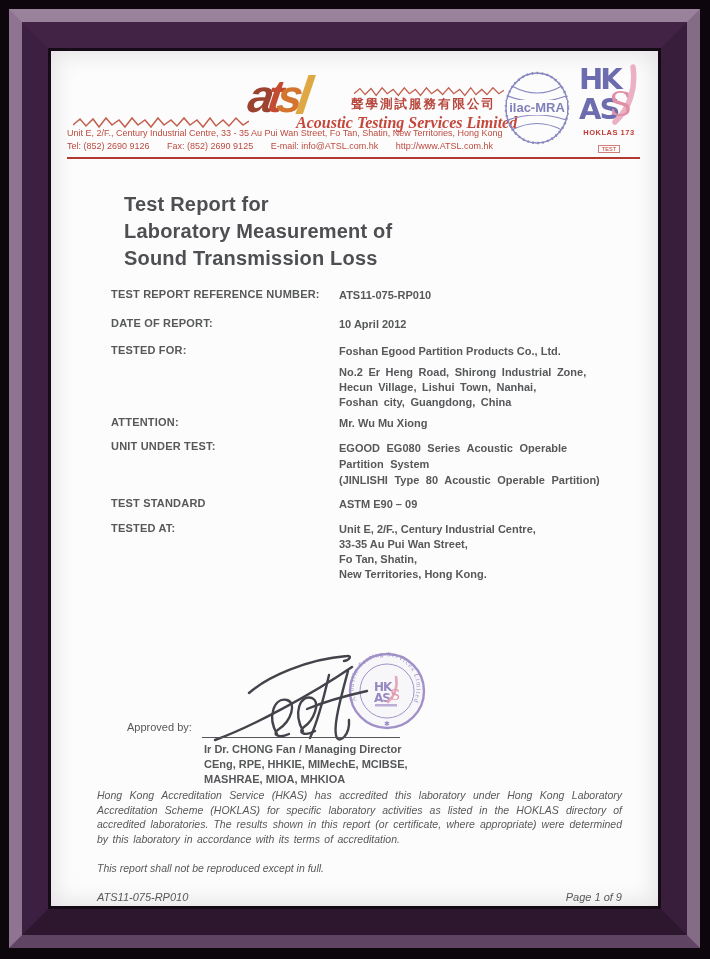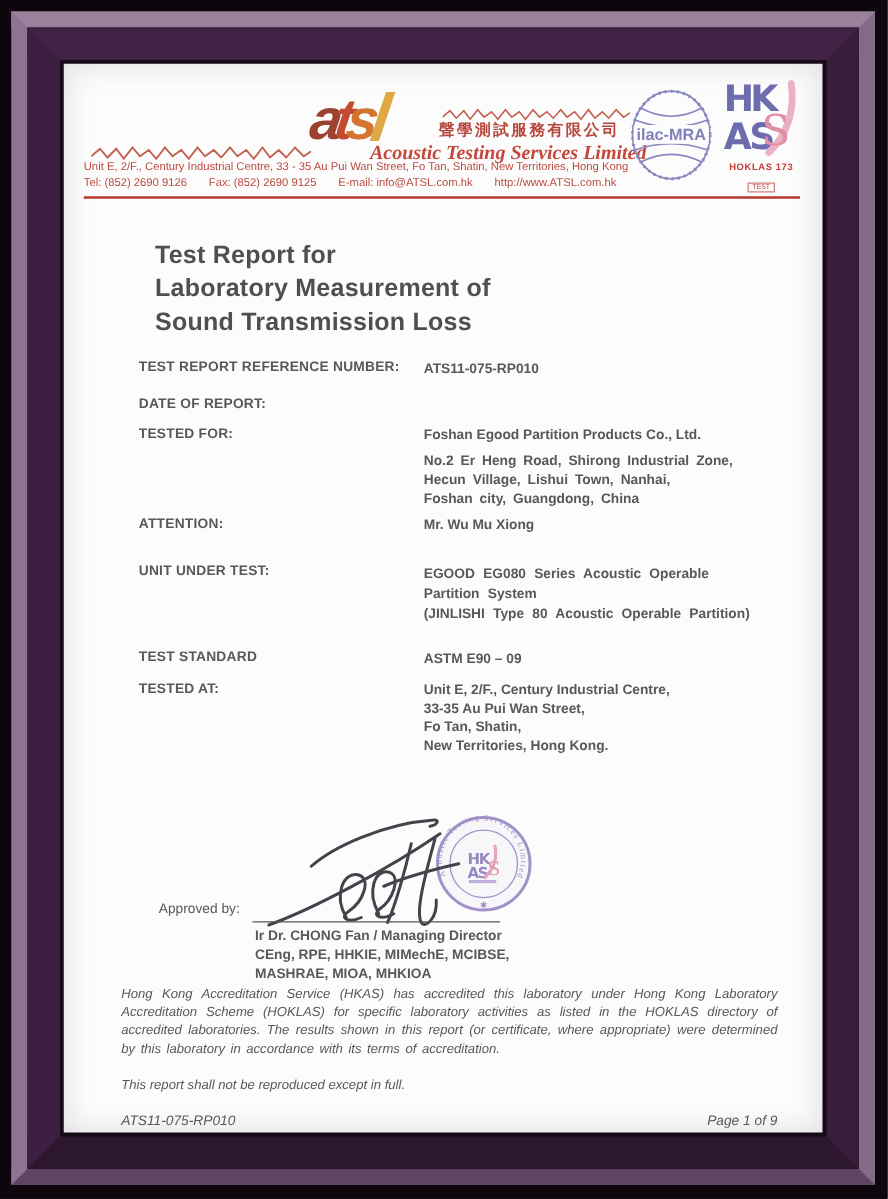--- a/index.html
+++ b/index.html
@@ -41,21 +41,21 @@
   
   .title{position:absolute;left:73px;top:140px;font-size:20px;font-weight:bold;
          color:#4e4f52;line-height:27px;letter-spacing:.2px;}
 
   
   .fields{position:absolute;left:60px;top:237px;width:496px;font-size:11px;}
   .frow{display:flex;}
   .frow .lab{width:228px;flex:none;font-weight:bold;letter-spacing:.2px;}
   .frow .val{flex:1;font-weight:bold;white-space:pre-line;line-height:15px;}
   .m14{margin-top:14px;} .m12{margin-top:12px;} .m6{margin-top:6px;}
-  .m9{margin-top:23px;} .m21{margin-top:21px;} .m10{margin-top:10px;}
+  .m9{margin-top:9px;} .m21{margin-top:9px;} .m10{margin-top:10px;}
   .v-sp2 .val{word-spacing:2.5px;}
   .v-sp3 .val{word-spacing:3.5px;line-height:16px;}
 
   
   .sigblock{position:absolute;left:73px;top:596px;width:420px;height:160px;}
   .stamp{position:absolute;left:223px;top:4px;opacity:.92;}
   .sig-svg{position:absolute;left:87px;top:0;}
   .approved{position:absolute;left:3px;top:74px;font-size:11px;}
   .sig-line{position:absolute;left:78px;top:90px;width:198px;border-bottom:1.5px solid #55565a;}
   .sig-name{position:absolute;left:80px;top:95px;font-size:11px;font-weight:bold;line-height:15px;}
@@ -125,20 +125,21 @@
             <div>Sound Transmission Loss</div>
           </div>
 
           <div class="fields">
             <div class="frow">
               <div class="lab">TEST REPORT REFERENCE NUMBER:</div>
               <div class="val">ATS11-075-RP010</div>
             </div>
             <div class="frow m14">
               <div class="lab">DATE OF REPORT:</div>
+              <div class="val">10 April 2012</div>
             </div>
             <div class="frow m12">
               <div class="lab">TESTED FOR:</div>
               <div class="val">Foshan Egood Partition Products Co., Ltd.</div>
             </div>
             <div class="frow m6 v-sp2">
               <div class="lab"></div>
               <div class="val">No.2 Er Heng Road, Shirong Industrial Zone,
 Hecun Village, Lishui Town, Nanhai,
 Foshan city, Guangdong, China</div>

